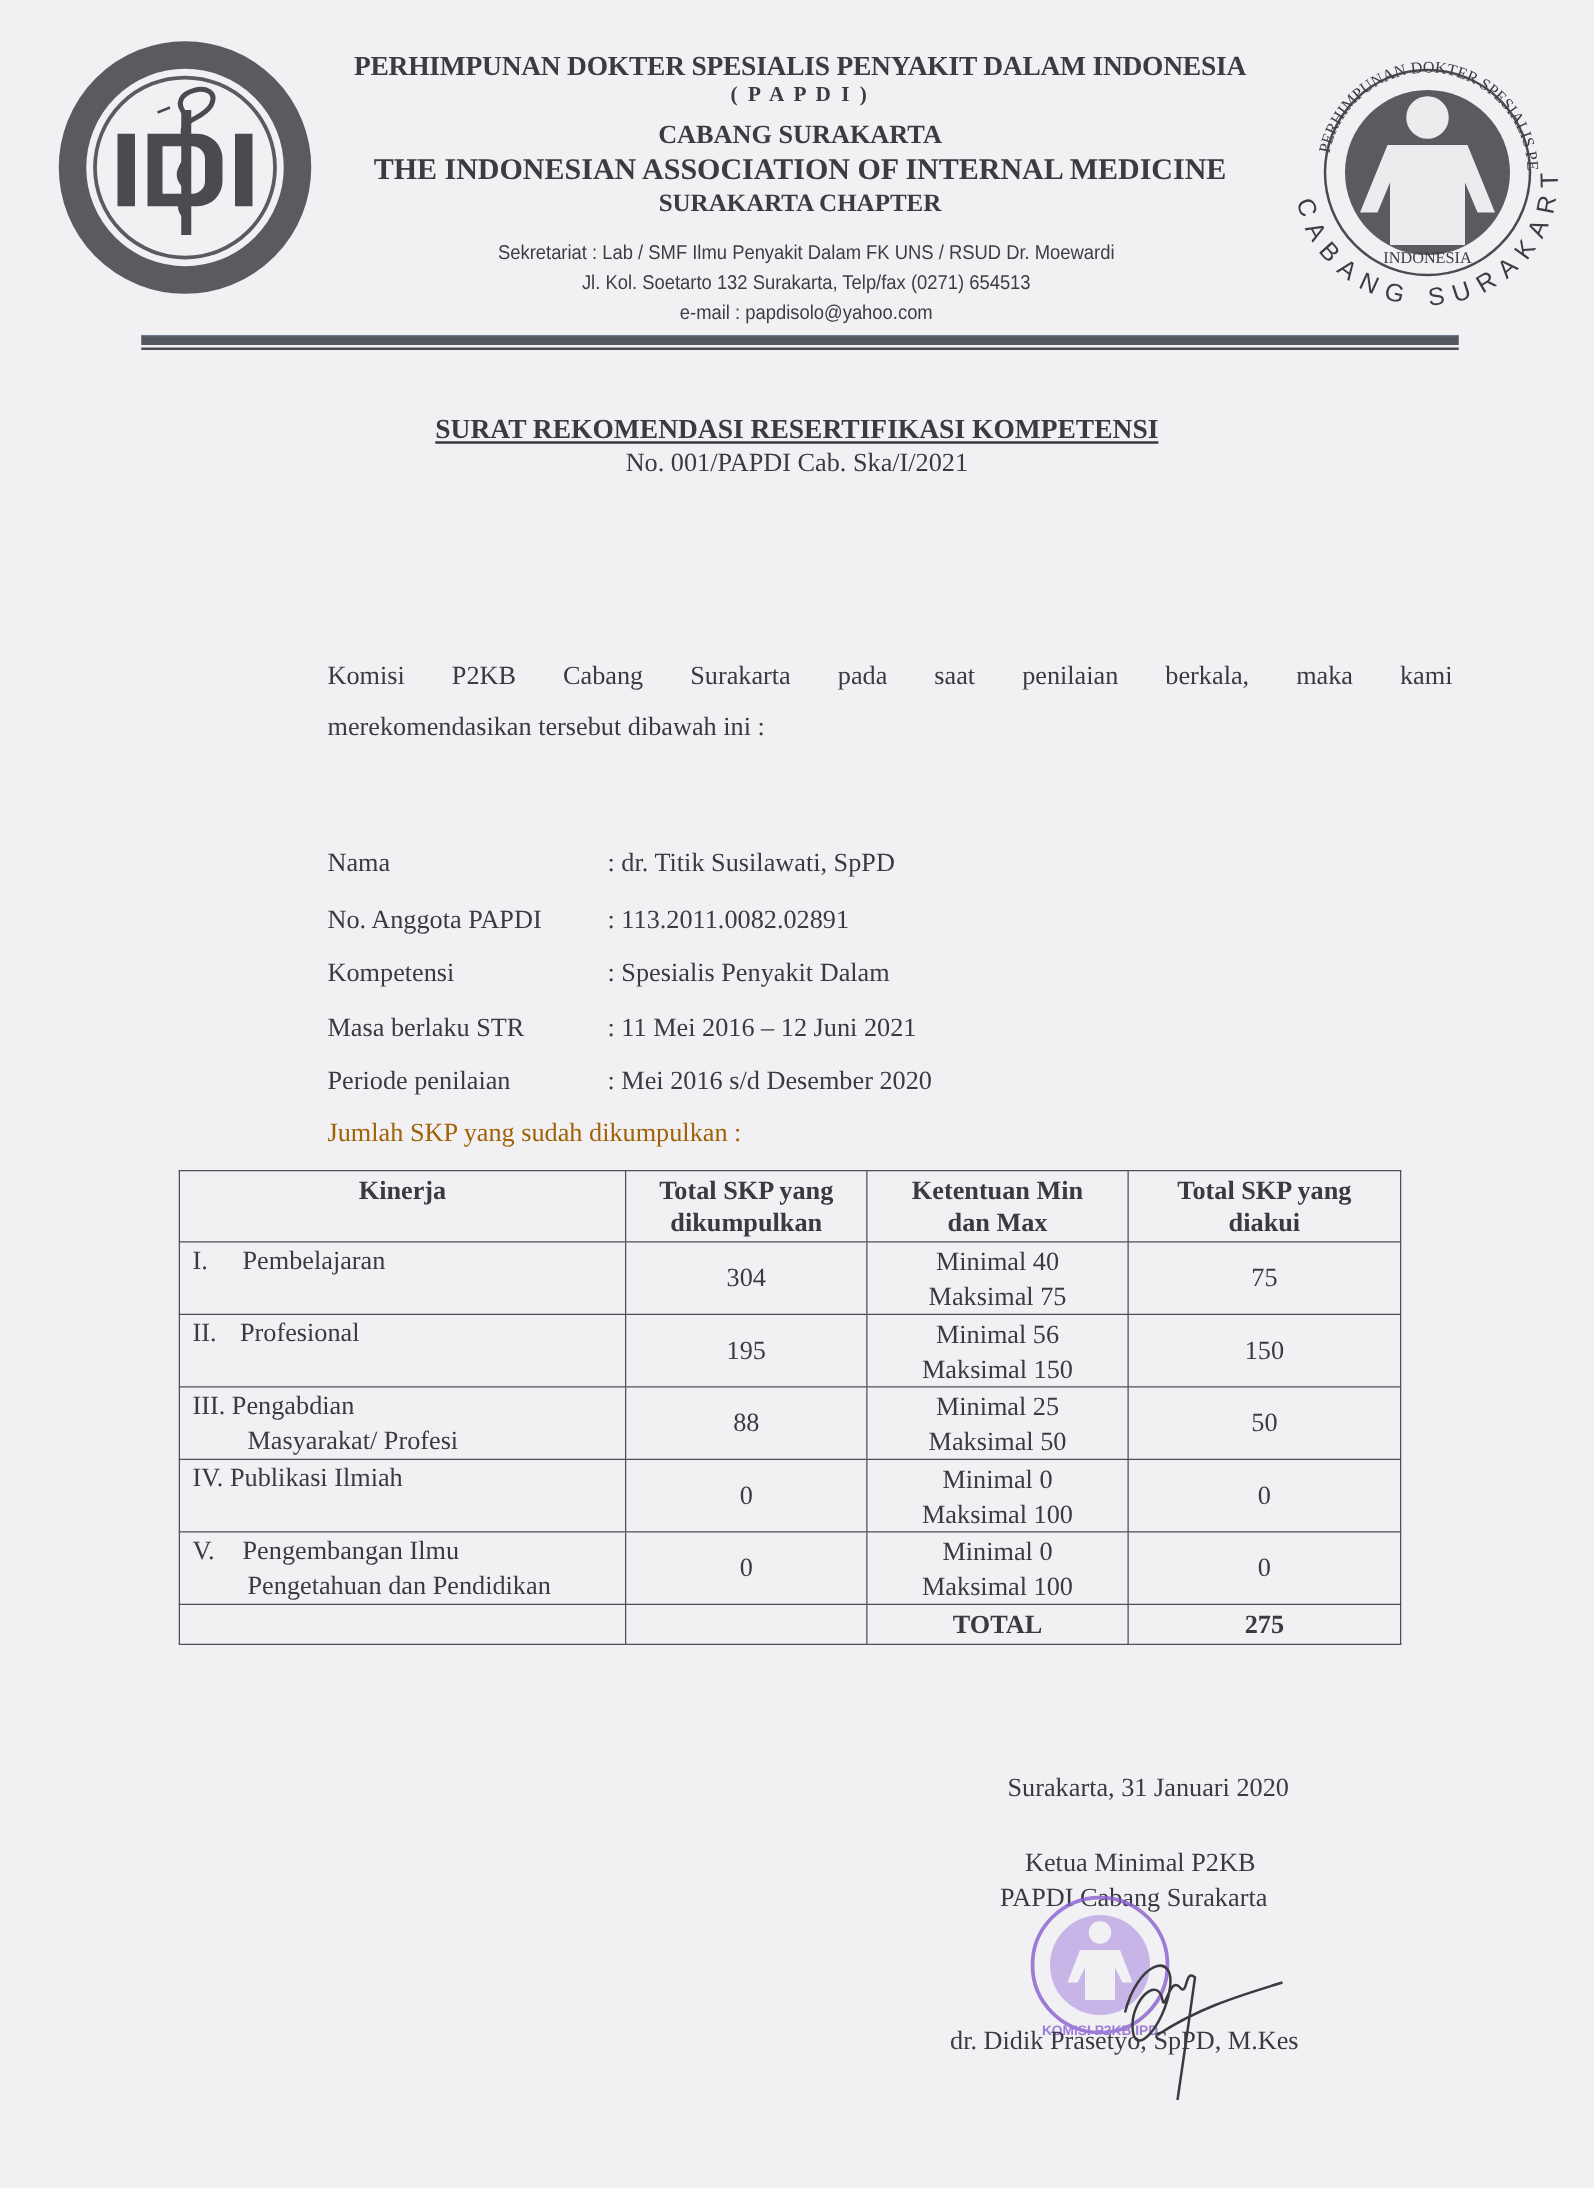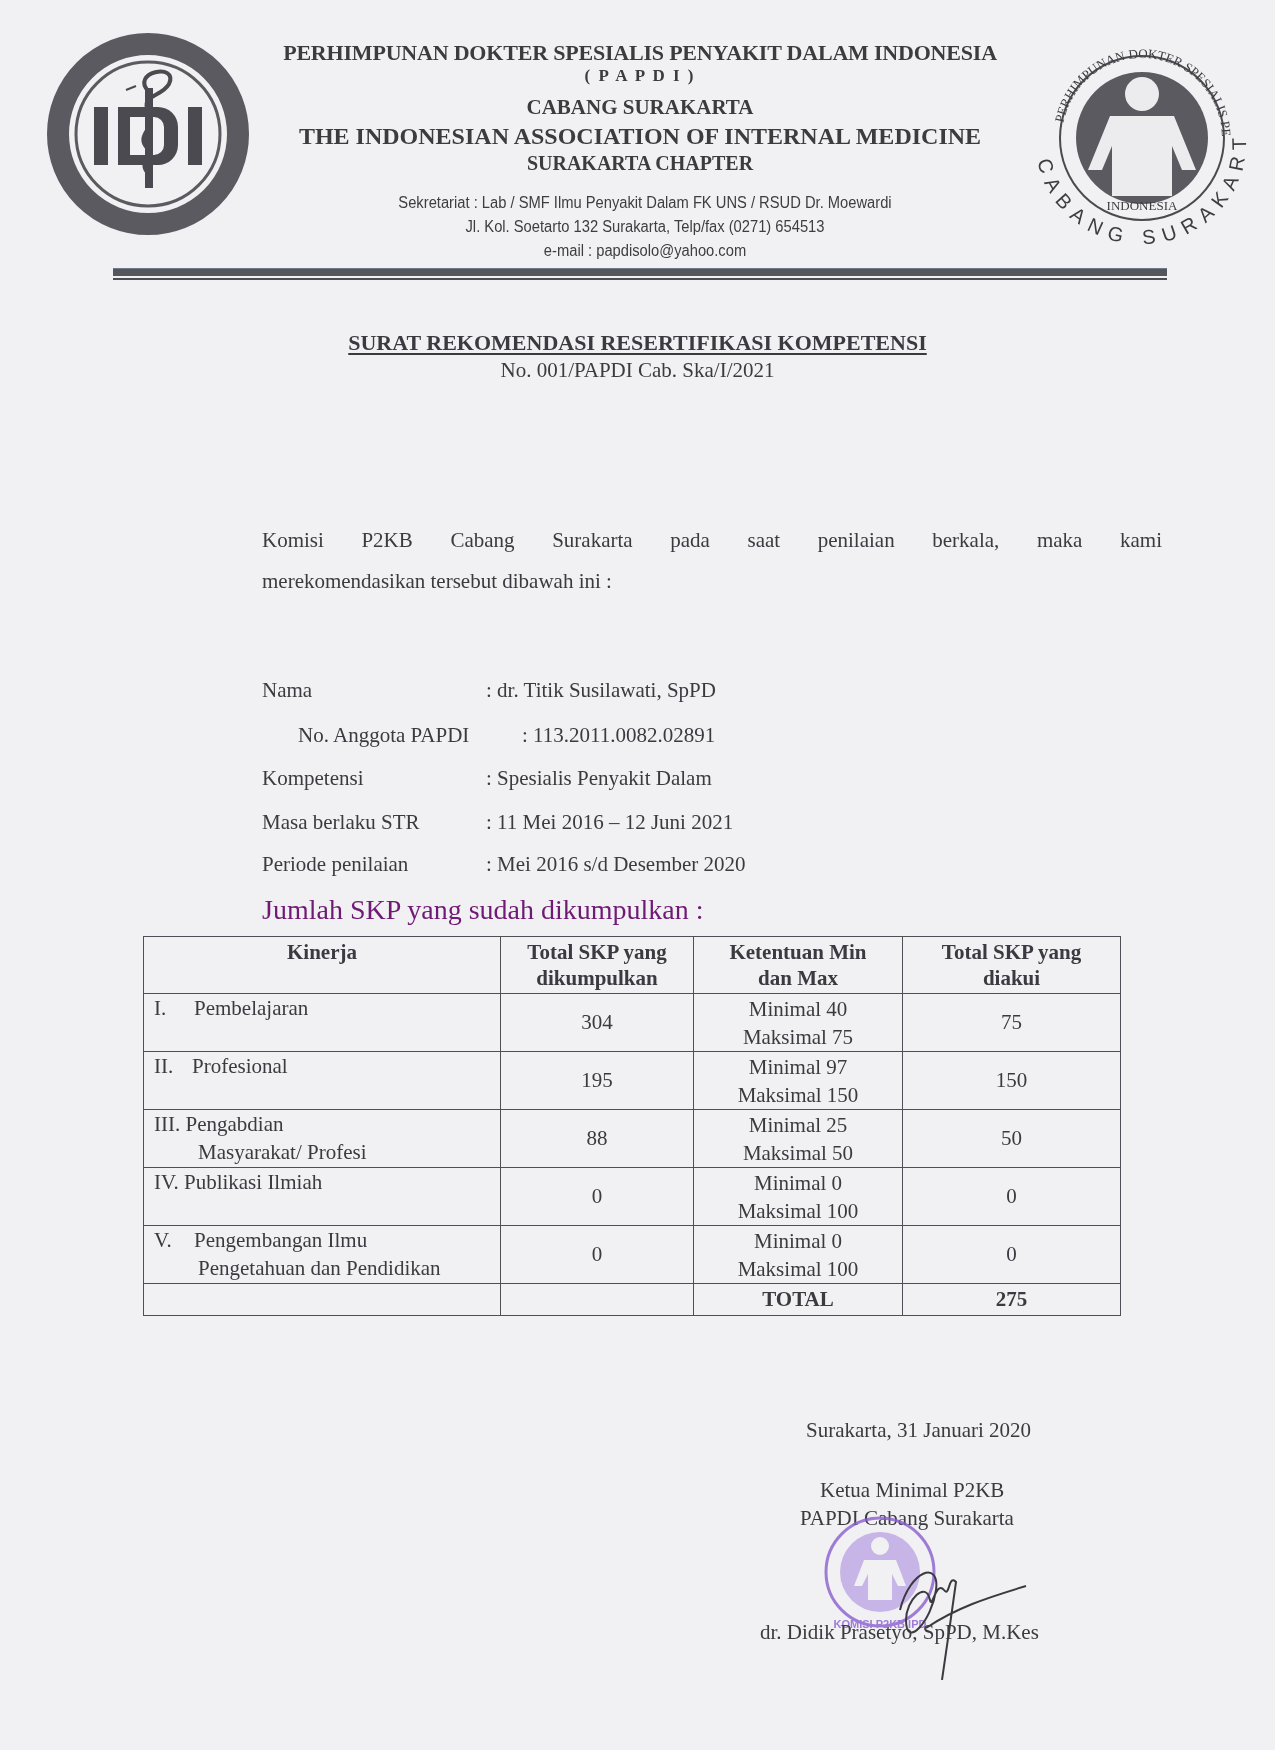--- a/index.html
+++ b/index.html
@@ -34,22 +34,22 @@
     .title span { font-size: 22px; font-weight: bold; text-decoration: underline; text-underline-offset: 3px; color: #3a3a40; }
     .docno { left: 0; width: 1275px; top: 358px; text-align: center; font-size: 21px; color: #3a3a40; }
 
     
     .para { left: 262px; top: 520px; width: 900px; font-size: 21px; line-height: 41px; text-align: justify; color: #3a3a40; }
     .para .last { text-align: left; }
 
     
     .detail { left: 262px; font-size: 21px; color: #3a3a40; white-space: nowrap; }
     .detail .k { display: inline-block; width: 224px; }
-    .d1 { top: 678px; } .d2 { top: 723px; margin-left: 36px; } .d3 { top: 766px; } .d4 { top: 810px; } .d5 { top: 852px; }
-    .d6 { top: 894px; left: 262px; font-size: 28px; color: #701a75; }
+    .d1 { top: 678px; } .d2 { top: 723px; } .d3 { top: 766px; } .d4 { top: 810px; } .d5 { top: 852px; }
+    .d6 { top: 894px; left: 262px; font-size: 21px; color: #a16207; }
 
     
     table.skp {
       position: absolute; left: 143px; top: 936px;
       border-collapse: collapse;
       font-size: 21px; color: #3a3a40;
     }
     table.skp td, table.skp th {
       border: 1.5px solid #4f4f58;
       padding: 0 6px;
@@ -138,21 +138,21 @@
   </tr>
   <tr class="r-d">
     <td class="kin"><span class="roman">I.</span><span>Pembelajaran</span></td>
     <td class="num">304</td>
     <td class="range"><span>Minimal 40</span><br><span>Maksimal 75</span></td>
     <td class="num">75</td>
   </tr>
   <tr class="r-d">
     <td class="kin"><span class="roman" style="width:38px">II.</span><span>Profesional</span></td>
     <td class="num">195</td>
-    <td class="range"><span>Minimal 97</span><br><span>Maksimal 150</span></td>
+    <td class="range"><span>Minimal 56</span><br><span>Maksimal 150</span></td>
     <td class="num">150</td>
   </tr>
   <tr class="r-d">
     <td class="kin"><span>III.</span> <span>Pengabdian</span><br><span class="indent">Masyarakat/ Profesi</span></td>
     <td class="num">88</td>
     <td class="range"><span>Minimal 25</span><br><span>Maksimal 50</span></td>
     <td class="num">50</td>
   </tr>
   <tr class="r-d">
     <td class="kin"><span>IV.</span> <span>Publikasi Ilmiah</span></td>

